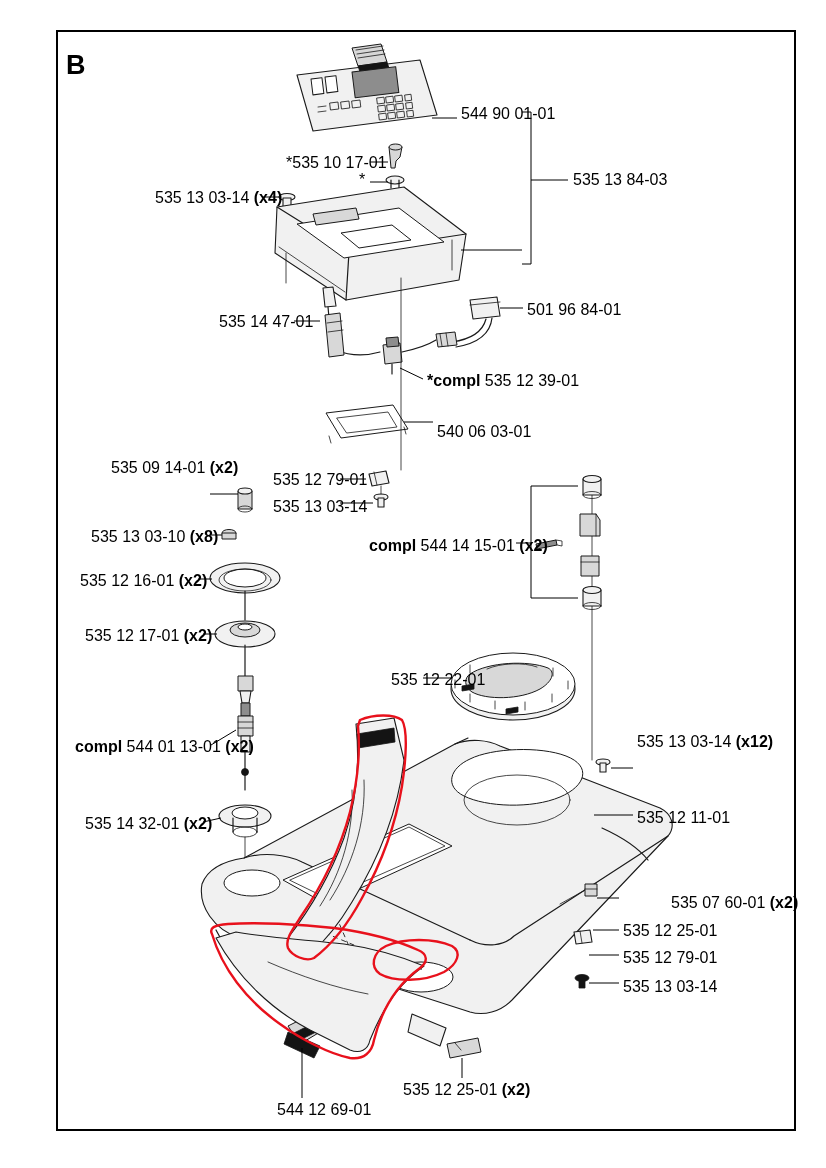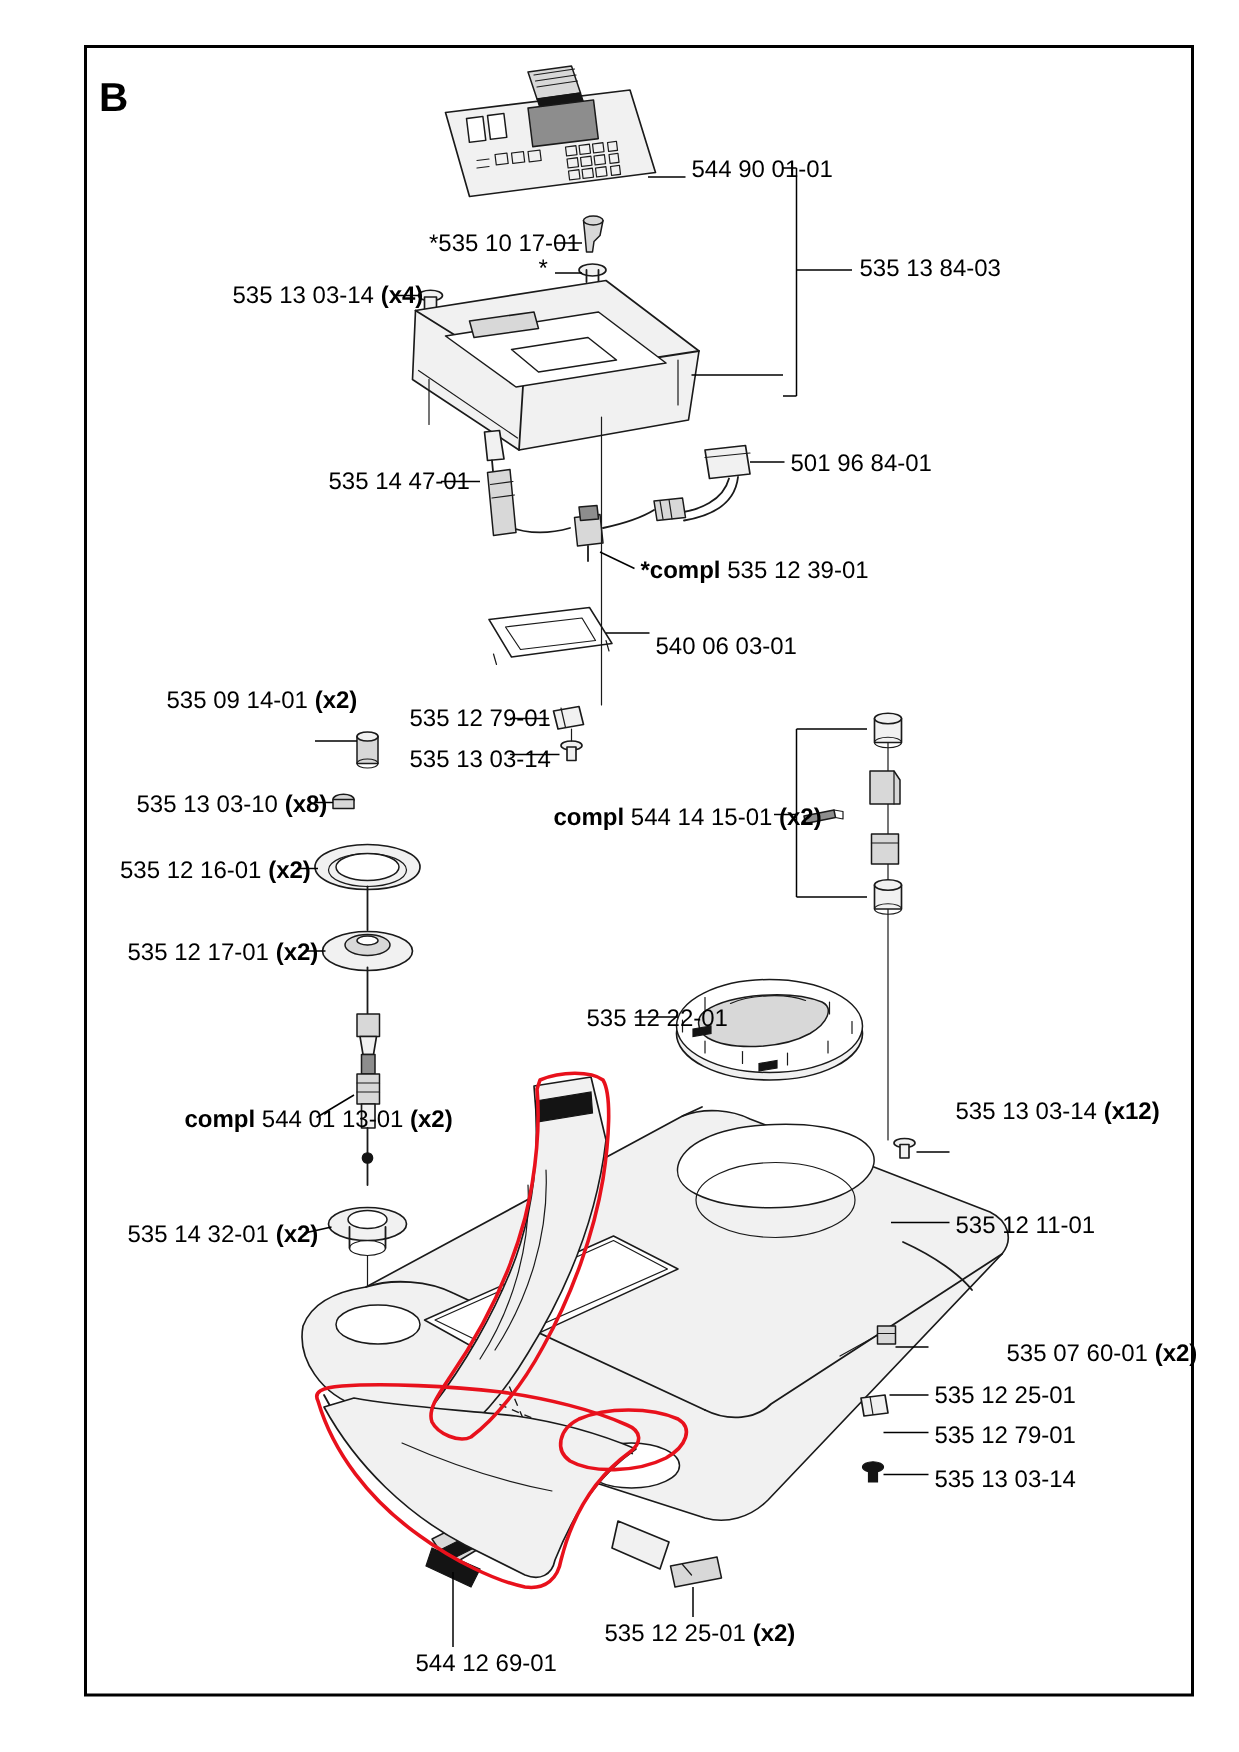--- a/index.html
+++ b/index.html
@@ -488,21 +488,21 @@
     <span>535 12 17-01</span>
     <b>(x2)</b>
   </div>
 
   <div class="lbl" style="left:369px; top:540px;">
     <b>compl</b>
     <span>544 14 15-01</span>
     <b>(x2)</b>
   </div>
 
-  <div class="lbl" style="left:75px; top:741px;margin-left:48px;">
+  <div class="lbl" style="left:75px; top:741px;">
     <b>compl</b>
     <span>544 01 13-01</span>
     <b>(x2)</b>
   </div>
 
   <div class="lbl" style="left:85px; top:818px;">
     <span>535 14 32-01</span>
     <b>(x2)</b>
   </div>
 

